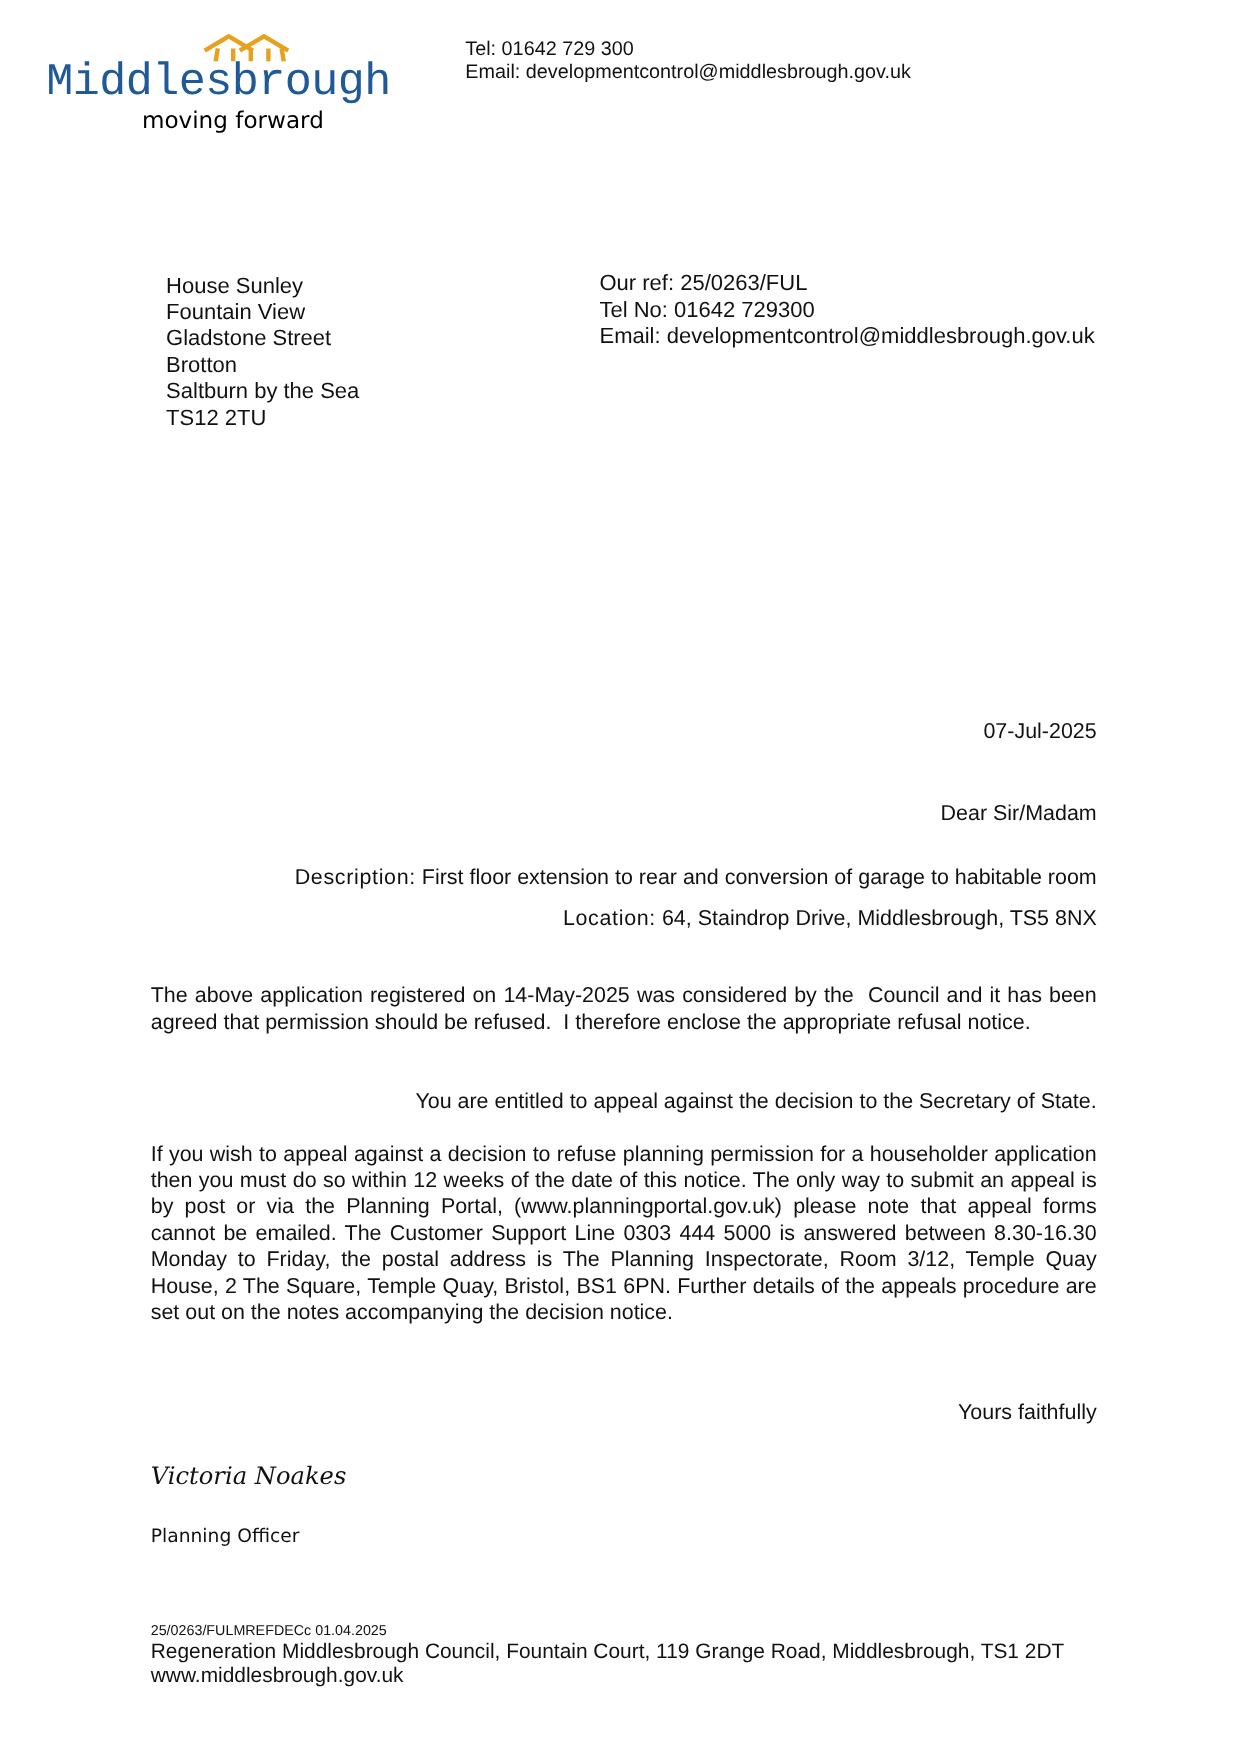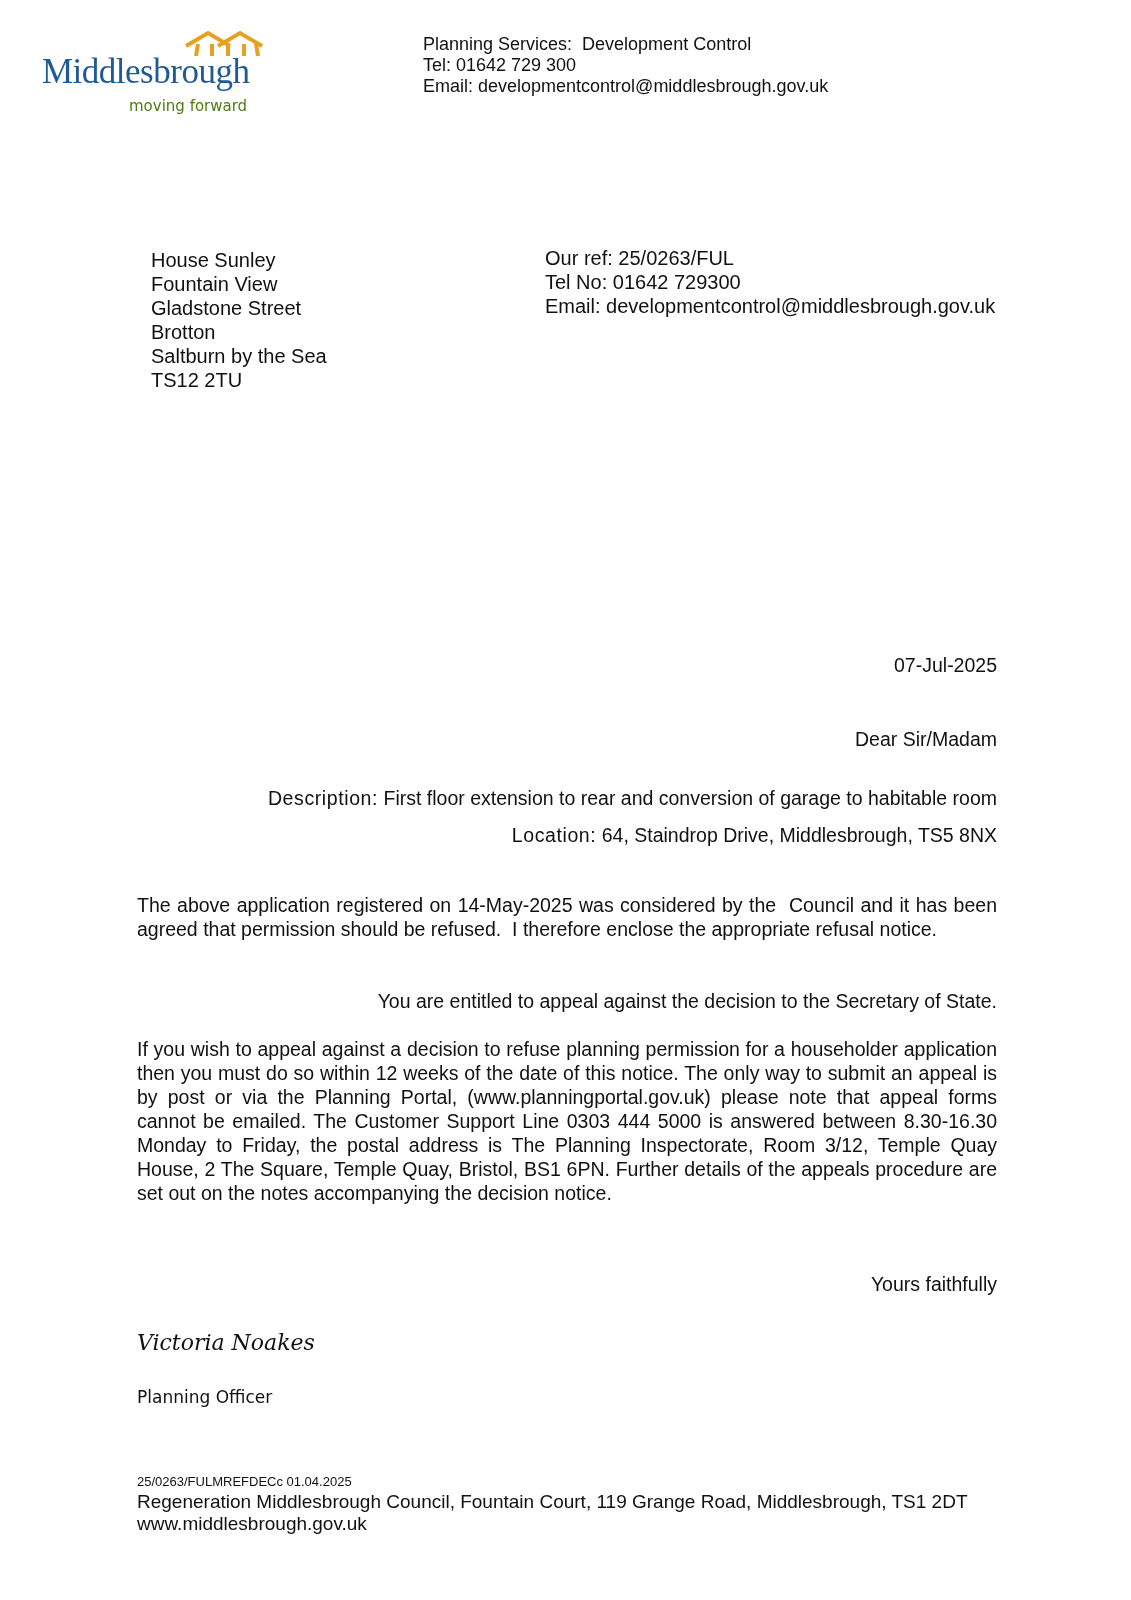--- a/index.html
+++ b/index.html
@@ -1,23 +1,23 @@
 <!DOCTYPE html>
 <html><head>
   <meta charset="utf-8">
   <style>
     html, body { margin: 0; padding: 0; background: #ffffff; }
     body { width: 1131px; height: 1600px; position: relative; overflow: hidden;
            font-family: "Liberation Sans", sans-serif; color: #111; }
     .abs { position: absolute; }
     .logo { left: 40px; top: 30px; width: 260px; height: 90px; }
-    .logo-word { position: absolute; left: 2px; top: 22px; font-family: Liberation Serif, serif;
-                 font-size: 35px; color: #1f5a96; letter-spacing: -0.5px; }
+    .logo-word { position: absolute; left: 2px; top: 22px; font-family: Liberation Mono, monospace;
+                 font-size: 41px; color: #1f5a96; letter-spacing: -0.5px; }
     .logo-tag { position: absolute; left: 89px; top: 67px; font-family: "DejaVu Sans", sans-serif;
-                font-size: 15px; color: #4d7c0f; }
+                font-size: 21px; color: #000000; }
     .logo-mark { position: absolute; left: 144px; top: 0px; }
     .hdr { left: 423px; top: 34px; font-size: 18px; line-height: 21px; }
     .addr { left: 151px; top: 248px; font-size: 20px; line-height: 24px; }
     .ref { left: 545px; top: 246px; font-size: 20px; line-height: 24px; }
     .body-text { left: 137px; width: 860px; font-size: 19.5px; line-height: 24px; text-align: right; }
     .just { text-align: justify; }
     .spaced { letter-spacing: 0.6px; }
     .sig { left: 137px; top: 1330px; font-family: "DejaVu Serif", serif; font-style: italic;
            font-size: 22px; }
     .role { left: 137px; top: 1387px; font-family: "DejaVu Sans", sans-serif; font-size: 17px; }
@@ -37,21 +37,20 @@
       <line x1="44" y1="14" x2="44" y2="26"></line>
       <line x1="60" y1="14" x2="60" y2="26"></line>
       <line x1="72" y1="14" x2="74" y2="26"></line>
     </g>
   </svg>
   <div class="logo-word">Middlesbrough</div>
   <div class="logo-tag">moving forward</div>
 </div>
 
 <div class="abs hdr">
-  <div style="white-space:pre">Planning Services:  Development Control</div>
   <div>Tel: 01642 729 300</div>
   <div>Email: developmentcontrol@middlesbrough.gov.uk</div>
 </div>
 
 <div class="abs addr">
   <div>House Sunley</div>
   <div>Fountain View</div>
   <div>Gladstone Street</div>
   <div>Brotton</div>
   <div>Saltburn by the Sea</div>

